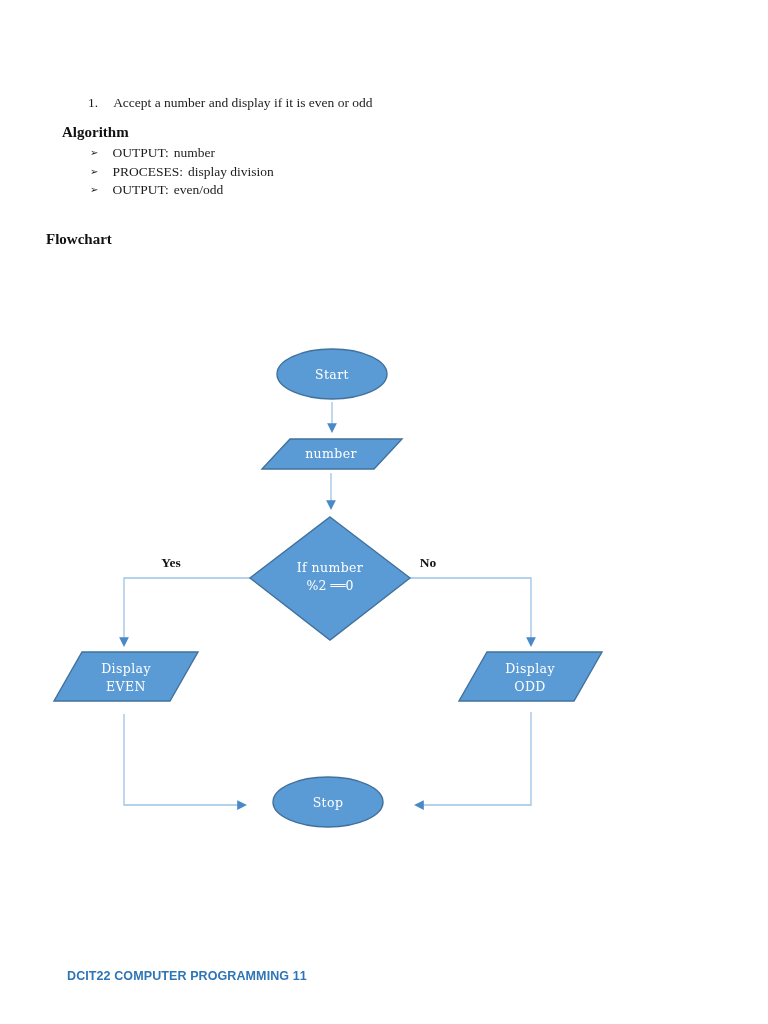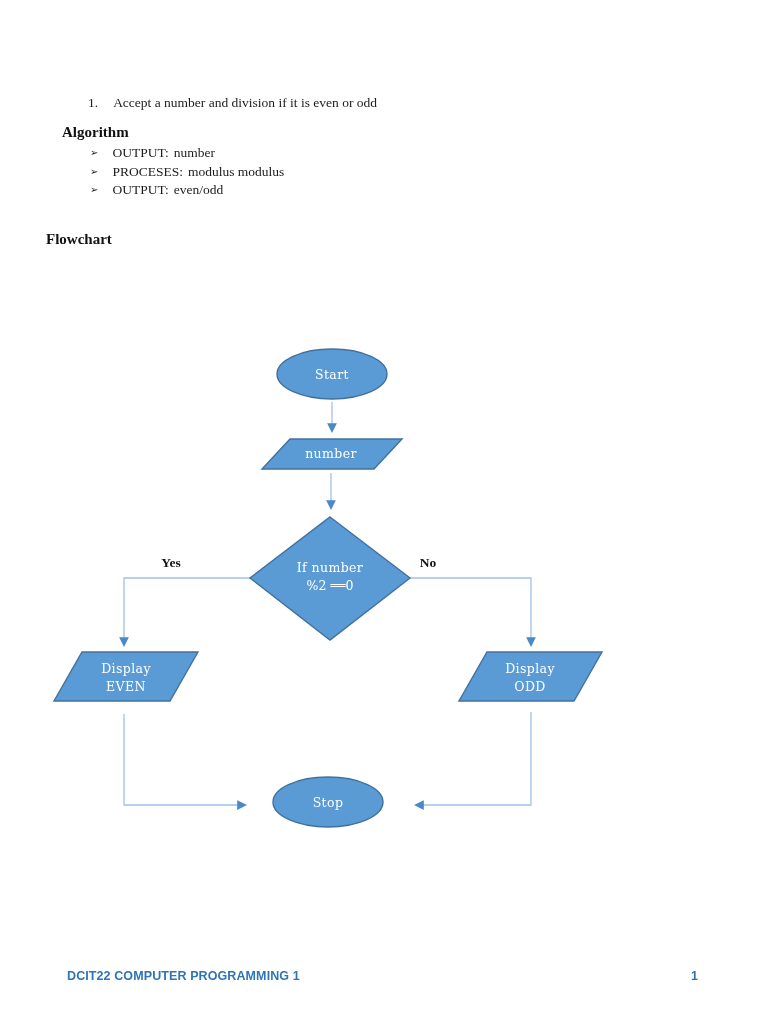--- a/index.html
+++ b/index.html
@@ -71,49 +71,49 @@
   svg.flow text.tight { letter-spacing: 0; }
   svg.flow text.branch-label {
     fill: #141414; font-weight: bold;
     font-family: "Liberation Serif", serif;
     font-size: 13.5px; letter-spacing: 0;
   }
 
   
   .footer {
     position: absolute; left: 67px; right: 70px; top: 969px;
-    display: flex; justify-content: space-between; align-items: baseline;
+    display: flex; align-items: baseline;
     font-family: "Liberation Sans", sans-serif;
     font-weight: bold; font-size: 12.5px;
     color: var(--footer-color, #2E75B6);
     letter-spacing: 0.1px;
   }
 </style>
 </head>
 <body>
 
 <div class="page">
 
   <div class="task-line">
     <span class="task-num">1.</span>
-    <span class="task-text">Accept a number and division if it is even or odd</span>
+    <span class="task-text">Accept a number and display if it is even or odd</span>
   </div>
 
   <h2 class="doc-heading algorithm-heading">Algorithm</h2>
 
   <ul class="bullet-list">
     <li class="bullet-item">
       <span class="bullet-glyph">➢</span>
       <span class="bullet-label">OUTPUT:</span>
       <span class="bullet-value">number</span>
     </li>
     <li class="bullet-item">
       <span class="bullet-glyph">➢</span>
       <span class="bullet-label">PROCESES:</span>
-      <span class="bullet-value">modulus modulus</span>
+      <span class="bullet-value">display division</span>
     </li>
     <li class="bullet-item">
       <span class="bullet-glyph">➢</span>
       <span class="bullet-label">OUTPUT:</span>
       <span class="bullet-value bold">even/odd</span>
     </li>
   </ul>
 
   <h2 class="doc-heading flowchart-heading">Flowchart</h2>
 

